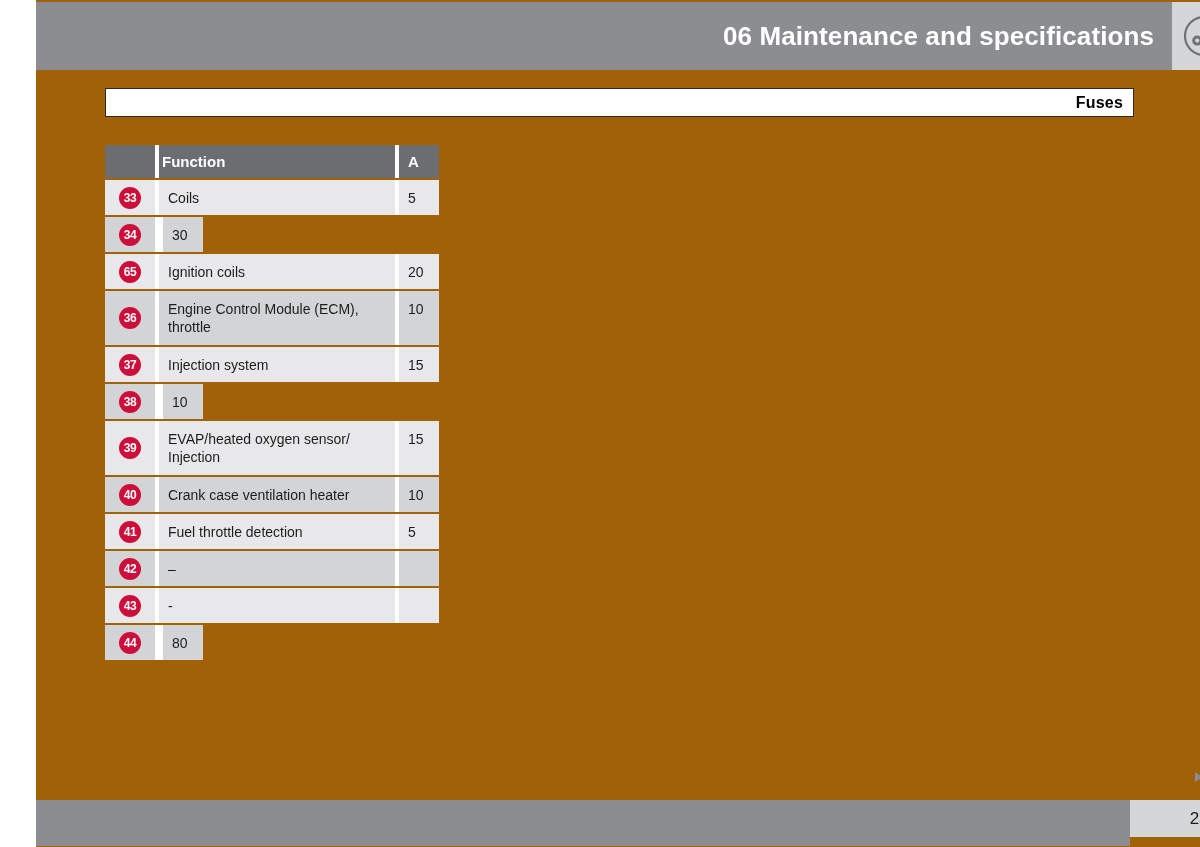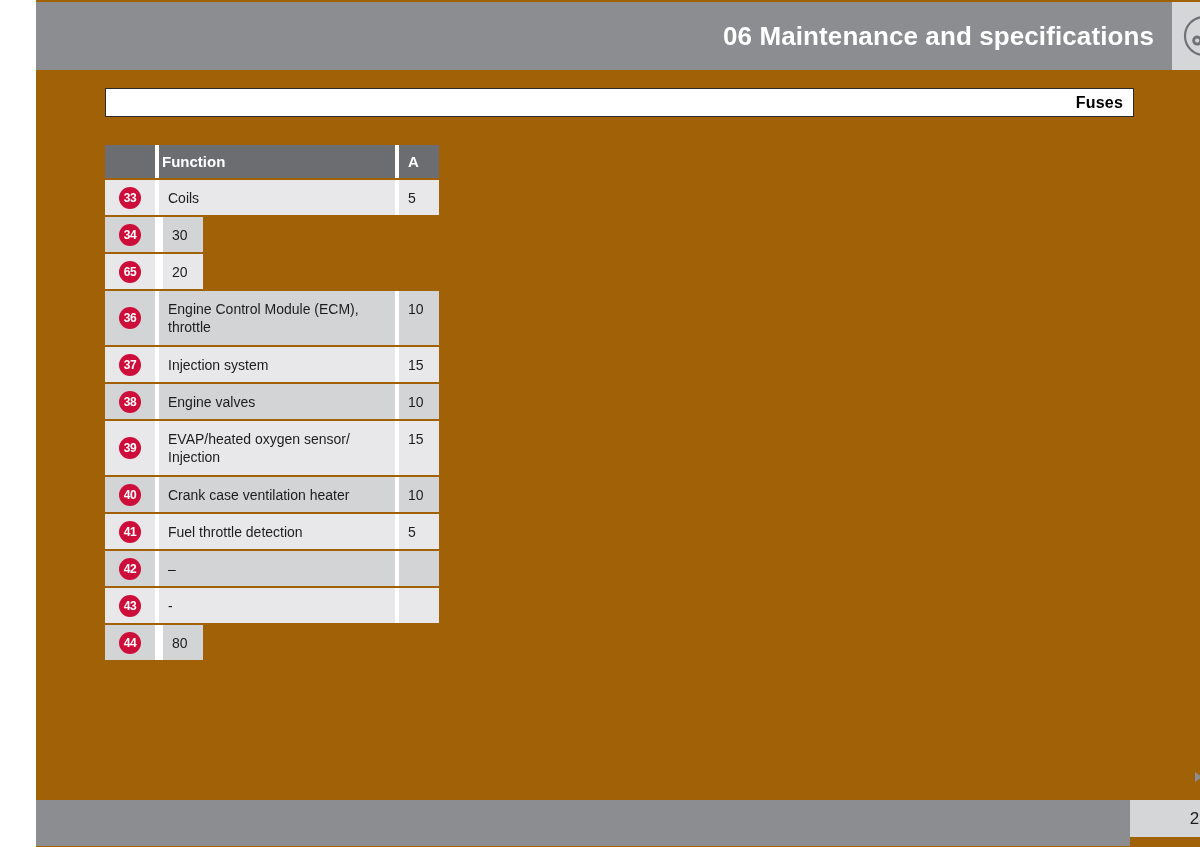--- a/index.html
+++ b/index.html
@@ -288,20 +288,23 @@
       <div class="c-amp">
         <span class="cell-text">30</span>
       </div>
     </div>
 
     <div class="frow body odd">
       <div class="c-num">
         <span class="badge">65</span>
       </div>
       <div class="c-gap"></div>
+      <div class="c-fn">
+        <span class="cell-text">Ignition coils</span>
+      </div>
       <div class="c-gap"></div>
       <div class="c-amp">
         <span class="cell-text">20</span>
       </div>
     </div>
 
     <div class="frow body even tall">
       <div class="c-num">
         <span class="badge">36</span>
       </div>
@@ -327,23 +330,20 @@
       <div class="c-amp">
         <span class="cell-text">15</span>
       </div>
     </div>
 
     <div class="frow body even">
       <div class="c-num">
         <span class="badge">38</span>
       </div>
       <div class="c-gap"></div>
-      <div class="c-fn">
-        <span class="cell-text">Engine valves</span>
-      </div>
       <div class="c-gap"></div>
       <div class="c-amp">
         <span class="cell-text">10</span>
       </div>
     </div>
 
     <div class="frow body odd tall">
       <div class="c-num">
         <span class="badge">39</span>
       </div>

